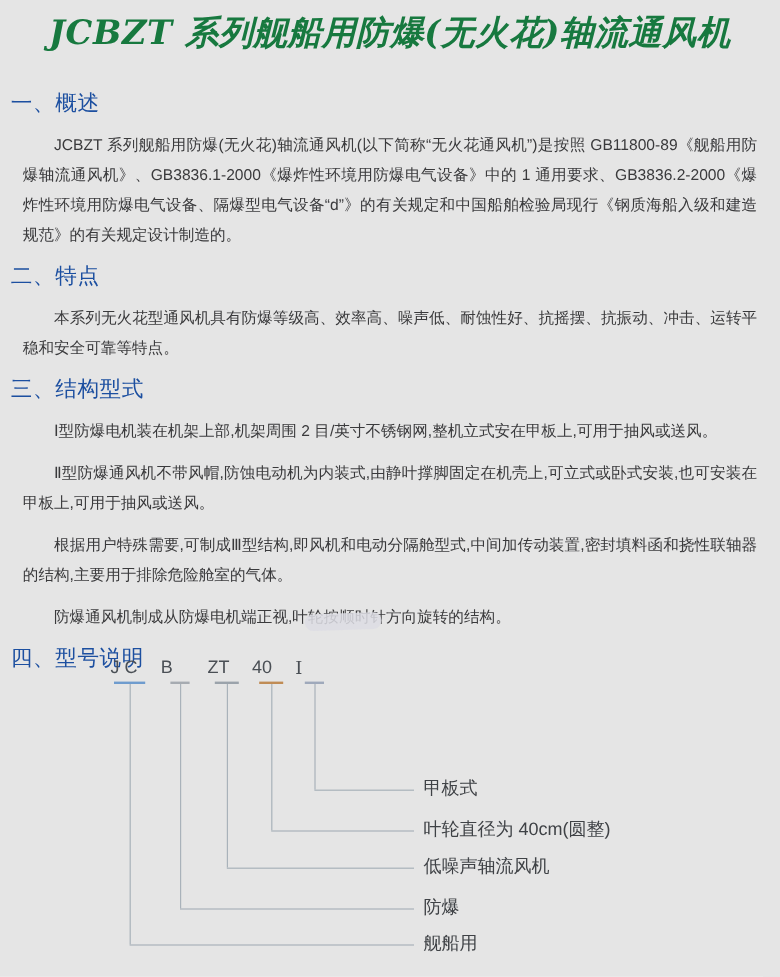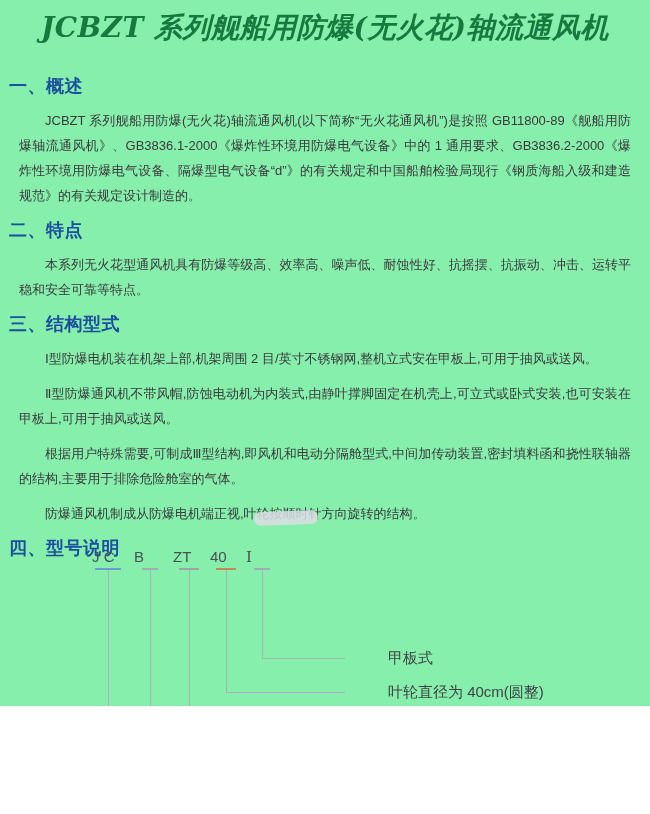--- a/index.html
+++ b/index.html
@@ -1,19 +1,19 @@
 <!DOCTYPE html>
 <html><head>
 <meta charset="utf-8">
 <style>
   html,body{margin:0;padding:0;}
   .page{
     position:relative;
-    width:650px;height:706px;
-    background:#86efac;
+    width:650px;height:814px;
+    background:#e5e5e5;
     font-family:"Liberation Sans","DejaVu Sans",sans-serif;
     color:#3a3a3c;
     overflow:hidden;
     box-sizing:border-box;
   }
   .doc-title{
     margin:0;
     padding:8px 6px 0 6px;
     text-align:center;
     font-family:"DejaVu Serif","Liberation Serif",serif;
@@ -22,21 +22,21 @@
     font-size:28px;
     line-height:40px;
     letter-spacing:0.5px;
     color:#17793f;
   }
   .content{padding:0 9px;}
   .content h2{
     margin:8px 0 3px 0;
     font-size:18px;
     line-height:24px;
-    font-weight:bold;
+    font-weight:normal;
     color:#1c4fa0;
     letter-spacing:0.5px;
   }
   .content h2.first{margin-top:26px;}
   .content p{
     margin:10px;
     font-size:13px;
     line-height:25px;
     text-indent:2em;
     text-align:justify;
@@ -75,21 +75,20 @@
   }
   .diagram .hline{
     position:absolute;height:1px;
     background:#a9b2ba;
   }
   .diagram .dlabel{
     position:absolute;left:353px;
     font-size:15px;line-height:20px;
     color:#3f4246;
     white-space:nowrap;
-    margin-left:35px;
   }
 </style>
 </head>
 <body>
 
 <div class="page">
 
   <h1 class="doc-title">JCBZT 系列舰船用防爆(无火花)轴流通风机</h1>
 
   <div class="content">

